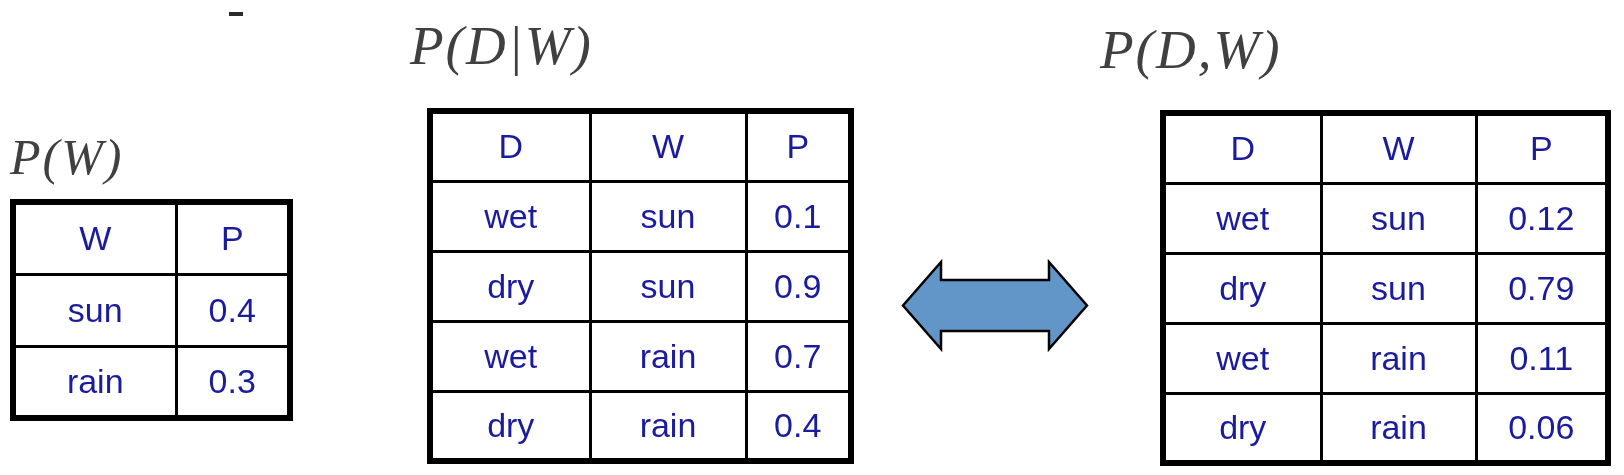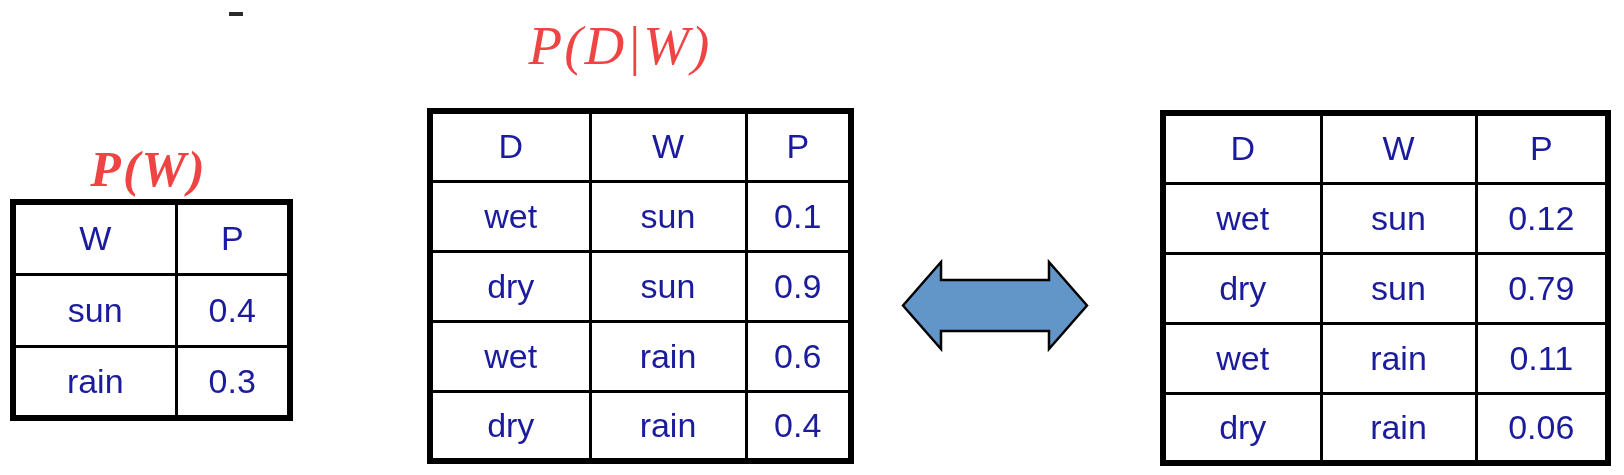--- a/index.html
+++ b/index.html
@@ -12,22 +12,22 @@
     width: 1624px;
     height: 475px;
     background: #ffffff;
     overflow: hidden;
     font-family: "Liberation Sans", sans-serif;
   }
   .math-title {
     position: absolute;
     font-family: "Liberation Serif", serif;
     font-style: italic;
-    color: #ef4444;
-    text-align: center;
+    color: #404040;
+    text-align: left;
     white-space: nowrap;
     letter-spacing: 2px;
   }
   table.ptable {
     position: absolute;
     border-collapse: collapse;
     table-layout: fixed;
     background: #ffffff;
   }
   table.ptable, table.ptable td {
@@ -54,21 +54,21 @@
     background: #2b2b2b;
   }
   
   #table-pw      { left: 10px;   top: 199px; width: 277px; height: 218px; }
   #table-pw tr   { height: 72px; }
   #table-pdw-cond    { left: 427px;  top: 108px; width: 421px; height: 350px; }
   #table-pdw-cond tr { height: 70px; }
   #table-pdw-joint    { left: 1160px; top: 110px; width: 445px; height: 354px; }
   #table-pdw-joint tr { height: 70px; }
 
-  #title-pw       { left: 10px;   top: 140px; width: 277px; font-size: 50px; font-weight: bold; }
+  #title-pw       { left: 10px;   top: 128px; width: 277px; font-size: 50px; }
   #title-pdw-cond { left: 410px;  top: 14px;  width: 420px; font-size: 55px; }
   #title-pdw-joint{ left: 1100px; top: 18px;  width: 500px; font-size: 55px; }
 
   #equivalence-arrow {
     position: absolute;
     left: 900px;
     top: 253px;
     width: 190px;
     height: 105px;
   }
@@ -121,34 +121,35 @@
       <td>0.1</td>
     </tr>
     <tr>
       <td>dry</td>
       <td>sun</td>
       <td>0.9</td>
     </tr>
     <tr>
       <td>wet</td>
       <td>rain</td>
-      <td>0.6</td>
+      <td>0.7</td>
     </tr>
     <tr>
       <td>dry</td>
       <td>rain</td>
       <td>0.4</td>
     </tr>
   </tbody>
     </table>
 
   <svg id="equivalence-arrow" viewBox="0 0 190 105" xmlns="http://www.w3.org/2000/svg">
     <polygon points="3,52.5 41,9 41,27 149,27 149,9 187,52.5 149,96 149,78 41,78 41,96" fill="#6296c8" stroke="#000000" stroke-width="2.5" stroke-linejoin="miter"></polygon>
   </svg>
 
+  <div class="math-title" id="title-pdw-joint">P(D,W)</div>
   <table class="ptable" id="table-pdw-joint">
     <colgroup>
         <col style="width:158px">
         <col style="width:155px">
         <col style="width:132px">
       </colgroup>
     <tbody>
         <tr>
       <td>D</td>
       <td>W</td>

